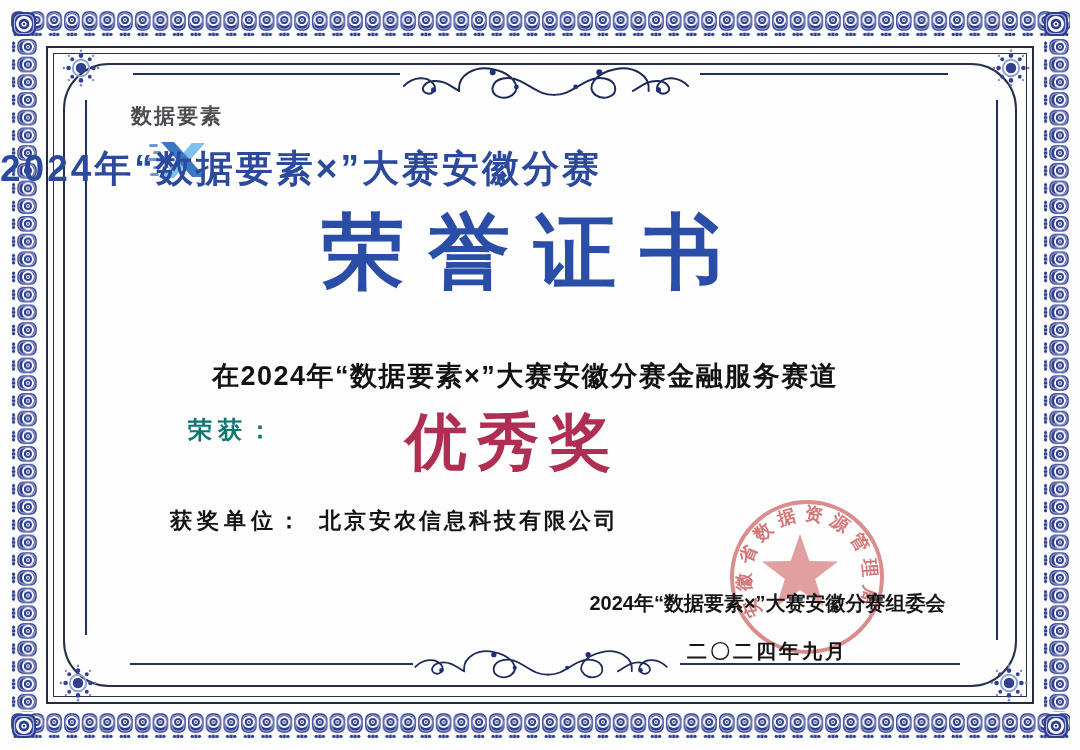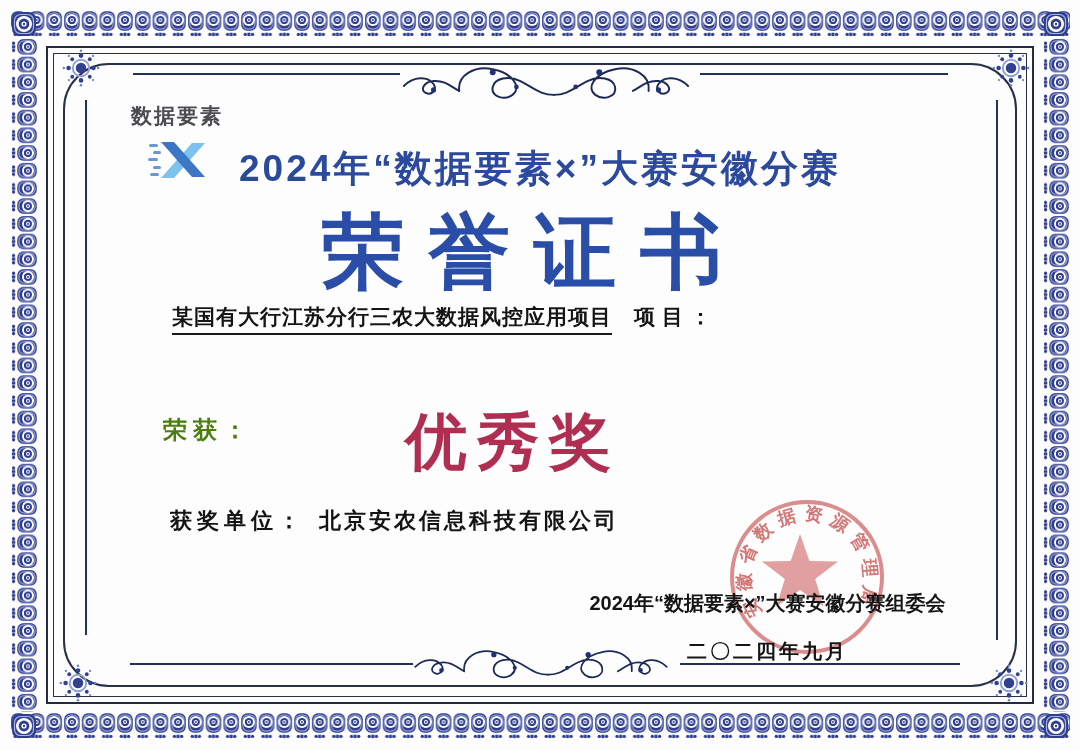--- a/index.html
+++ b/index.html
@@ -29,37 +29,37 @@
 
   .rosette { position:absolute; width:42px; height:42px; }
   .flourish { position:absolute; }
 
   
   .logo { position:absolute; left:131px; top:88px; display:flex; align-items:center;flex-direction:column; }
   .logo-text { font-size:21px; font-weight:bold; color:#4c4c50; letter-spacing:2px; padding-top:14px; }
   .logo-x { width:64px; height:60px; margin-left:4px; }
 
   
-  .heading { position:absolute; left:0; top:144px; width:1080px; text-align:center;
+  .heading { position:absolute; left:0; top:144px; width:1080px; text-align:left;
              font-size:37px; font-weight:800; letter-spacing:3px;
              color:var(--title_blue, #2b4a9e); }
   .cert-title { position:absolute; left:0; top:198px; width:1044px; text-align:center;
                 font-family:"DejaVu Serif", serif; font-weight:bold;
                 font-size:82px; letter-spacing:24px; text-indent:24px;
                 color:var(--cert_title_blue, #2a4da8); }
 
   
   .line1 { position:absolute; left:172px; top:303px; font-size:21px; font-weight:bold;
            color:#151515; white-space:nowrap; }
   .line1 .uname { border-bottom:2.5px solid #1a1a1a; padding-bottom:5px; letter-spacing:1px; }
   .line1 .suffix { margin-left:22px; letter-spacing:7px; }
   .line2 { position:absolute; left:212px; top:358px; font-size:27px; font-weight:bold;
            color:#121212; letter-spacing:1.5px; white-space:nowrap; }
-  .line3 { position:absolute; left:163px; top:414px; font-size:24px; font-weight:bold;
-           color:#4d7c0f; letter-spacing:6px; }
+  .line3 { position:absolute; left:188px; top:414px; font-size:24px; font-weight:bold;
+           color:#0f766e; letter-spacing:6px; }
   .award { position:absolute; left:405px; top:400px; width:280px; text-align:left;
            font-size:62px; font-weight:800; letter-spacing:10px;
            color:var(--award_red, #b02e52); }
   .winner { position:absolute; left:170px; top:506px; font-size:22px; font-weight:bold;
             color:#141414; white-space:nowrap; }
   .winner .wlabel { letter-spacing:5px; margin-right:14px; }
   .winner .wname  { letter-spacing:3px; }
 
   
   .committee { position:absolute; left:575px; top:590px; width:385px; text-align:center;
@@ -221,23 +221,21 @@
         <rect x="1" y="28" width="10" height="3" rx="1.5"></rect>
         <rect x="6" y="36" width="8" height="3" rx="1.5"></rect>
         <rect x="3" y="43" width="9" height="3" rx="1.5"></rect>
       </g>
     </svg>
   </div>
 
   <div class="heading">2024年“数据要素×”大赛安徽分赛</div>
   <div class="cert-title">荣誉证书</div>
 
-  <div class="line1">
-    <span class="uname">某国有大行江苏分行三农大数据风控应用项目</span><span class="suffix">项目：</span>
-  </div>
+  <div class="line2">在2024年“数据要素×”大赛安徽分赛金融服务赛道</div>
   <div class="line3">荣获：</div>
   <div class="award">优秀奖</div>
   <div class="winner">
     <span class="wlabel">获奖单位：</span><span class="wname">北京安农信息科技有限公司</span>
   </div>
 
   <svg class="seal" viewBox="712 472 210 210">
     <circle cx="807" cy="577" r="75" fill="none" stroke="#d06a6a" stroke-width="4" opacity="0.85"></circle>
     <polygon points="800,534 809.4,561.1 838,561.6 815.2,578.9 823.5,606.4 800,590 776.5,606.4 784.8,578.9 762,561.6 790.6,561.1" fill="#dc8a8a" opacity="0.9"></polygon>
     <defs>

